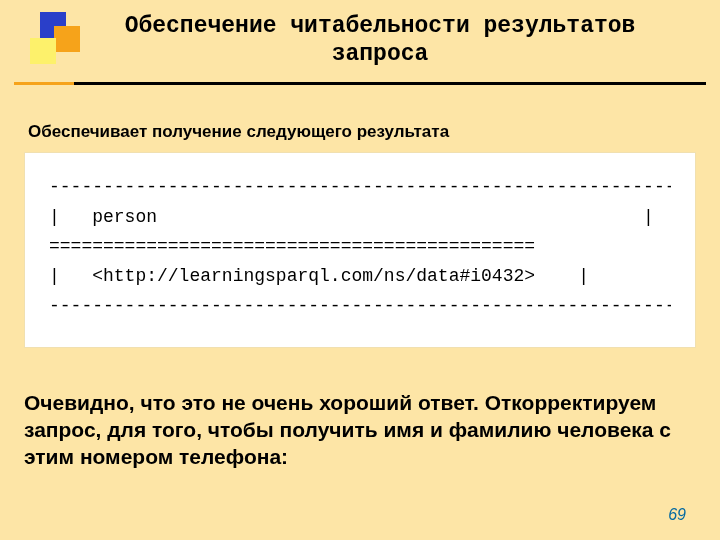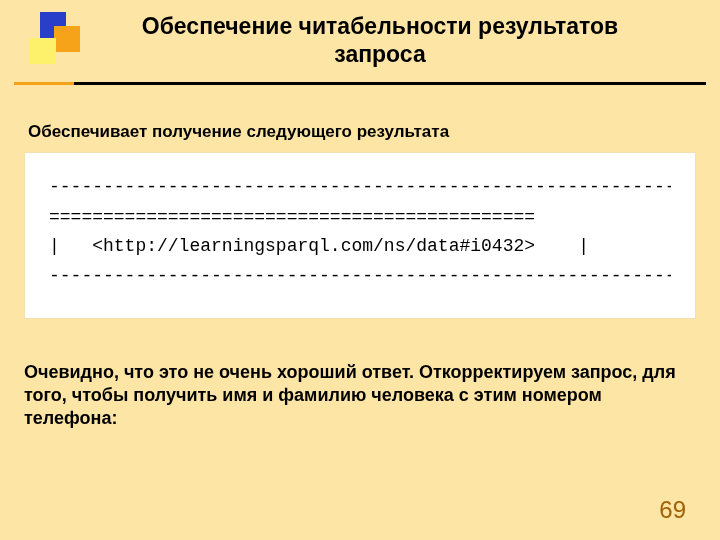--- a/index.html
+++ b/index.html
@@ -14,20 +14,21 @@
     width: 720px;
     height: 540px;
     background: #fde5a6;
     position: relative;
     box-sizing: border-box;
   }
   .header-area {
     position: relative;
     height: 96px;
     padding-top: 4px;
+    font-family: Liberation Mono, monospace;
   }
   .logo {
     position: absolute;
     left: 20px;
     top: 12px;
     width: 48px;
     height: 48px;
   }
   .logo .sq {
     position: absolute;
@@ -86,31 +87,32 @@
     white-space: nowrap;
     overflow: hidden;
   }
   .result-box .row {
     white-space: pre;
   }
 
   .explain {
     margin: 42px 24px 0 24px;
     font-weight: bold;
-    font-size: 18px;
+    font-size: 21px;
     line-height: 1.28;
     color: #000;
   }
 
   .pagenum {
     position: absolute;
     right: 34px;
     bottom: 16px;
-    font-size: 24px;
-    color: #a16207;
+    font-size: 16px;
+    color: #0369a1;
+    font-style: italic;
   }
 </style>
 </head>
 <body>
 
 <div class="slide">
 
   <div class="header-area">
     <div class="logo">
       <div class="sq blue"></div>
@@ -120,20 +122,21 @@
     <div class="title">Обеспечение читабельности результатов запроса</div>
     <div class="rule">
       <div class="orange-seg"></div>
     </div>
   </div>
 
   <div class="lead">Обеспечивает получение следующего результата</div>
 
   <div class="result-box">
     <div class="dash-line">-----------------------------------------------------------------------------</div>
+    <div class="row">|   person                                             |</div>
     <div class="eq-line">=============================================</div>
     <div class="row">|   &lt;http://learningsparql.com/ns/data#i0432&gt;    |</div>
     <div class="dash-line">-----------------------------------------------------------------------------</div>
   </div>
 
   <div class="explain">Очевидно, что это не очень хороший ответ. Откорректируем  запрос, для того, чтобы получить имя и фамилию человека с этим номером телефона:</div>
 
   <div class="pagenum">69</div>
 
 </div>

